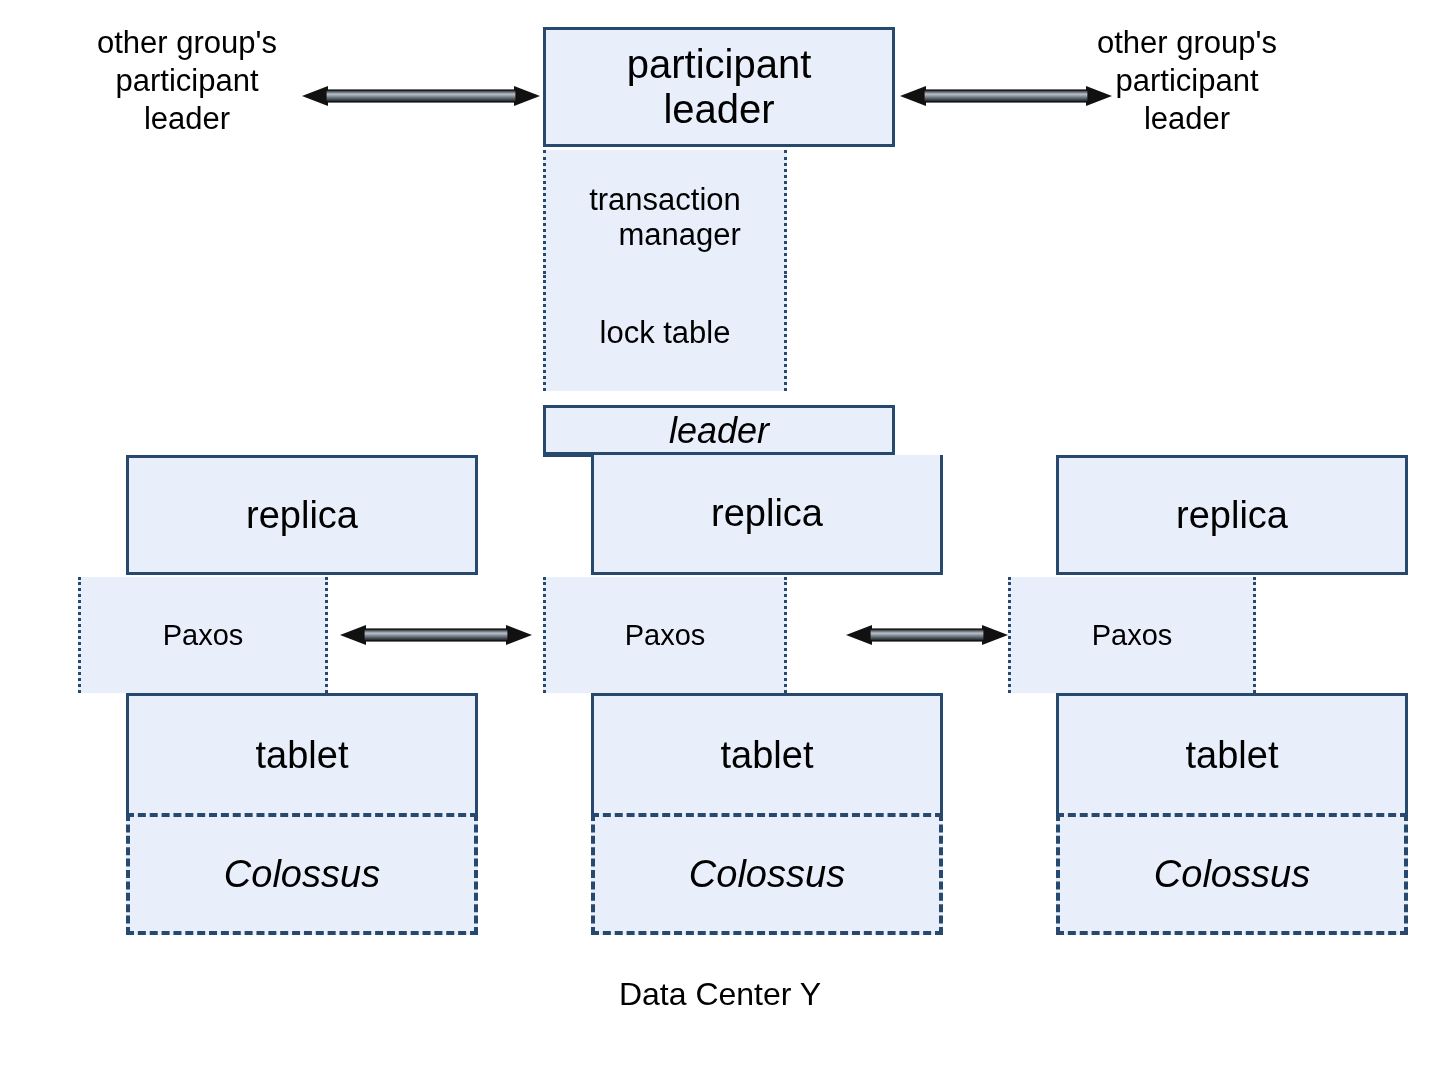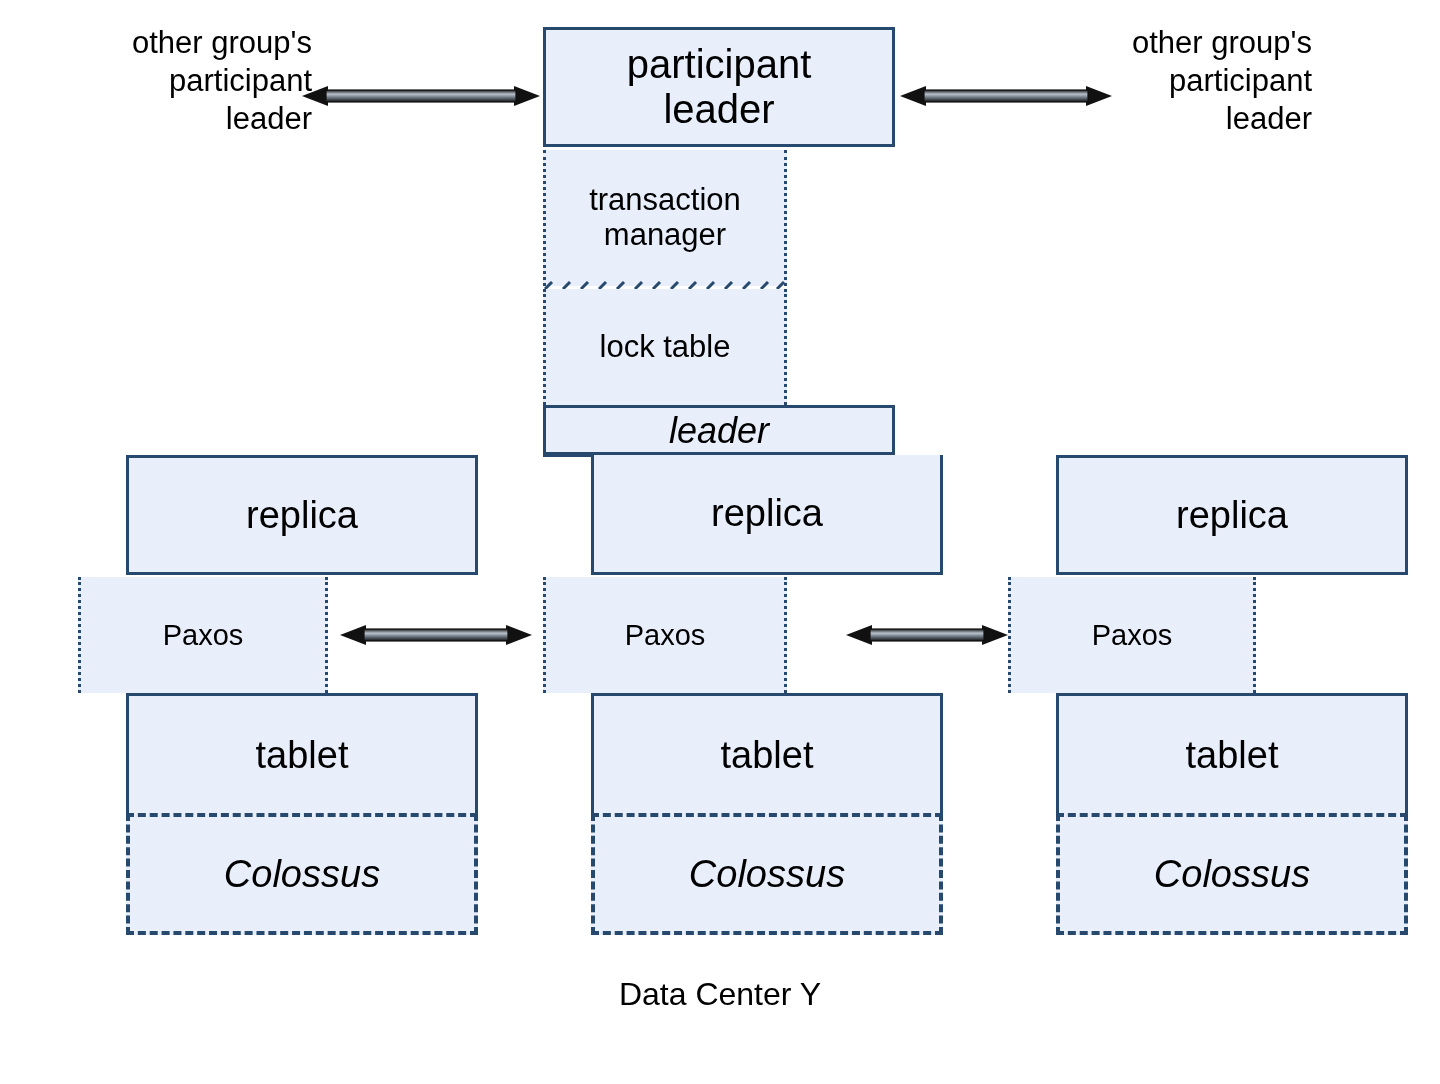--- a/index.html
+++ b/index.html
@@ -46,30 +46,30 @@
   }
 
   
   .nt { border-top: none; }
   .nb { border-bottom: none; }
 
   
   .t-xl   { font-size: 40px; }
   .t-lg   { font-size: 38px; margin-left: 48px; }
   .t-md   { font-size: 29px; }
-  .t-sm   { font-size: 31px; }
+  .t-sm   { font-size: 31px; text-align: right; }
   .t-italic { font-style: italic; font-size: 36px; }
 
   
   .caption {
     position: absolute;
     font-size: 31px;
     color: #000000;
     line-height: 1.22;
-    text-align: right;
+    text-align: center;
     white-space: pre-line;
   }
 
   
   .dc-label {
     position: absolute;
     font-size: 32px;
     color: #000000;
     text-align: center;
     width: 360px;
@@ -166,21 +166,21 @@
         <line x1="146" y1="8" x2="153" y2="1"></line>
         <line x1="164" y1="8" x2="171" y2="1"></line>
         <line x1="182" y1="8" x2="189" y2="1"></line>
         <line x1="200" y1="8" x2="207" y2="1"></line>
         <line x1="218" y1="8" x2="225" y2="1"></line>
         <line x1="234" y1="8" x2="241" y2="1"></line>
       </g>
     </svg>
   </div>
 
-  <div class="box dotted t-sm" style="left:543px; top:289px; width:244px; height:116px; border-top:none; border-bottom:none;">
+  <div class="box dotted t-sm" style="left:543px; top:275px; width:244px; height:116px; border-top:none; border-bottom:none;">
     <span>lock table</span>
   </div>
 
   <div class="box solid t-italic nb" style="left:543px; top:405px; width:352px; height:50px;">
     <span>leader</span>
   </div>
   <div class="leader-divider" style="left:543px; top:452px; width:352px;"></div>
 
   <div class="box solid t-lg nt" style="left:543px; top:455px; width:352px; height:120px;">
     <span>replica</span>

